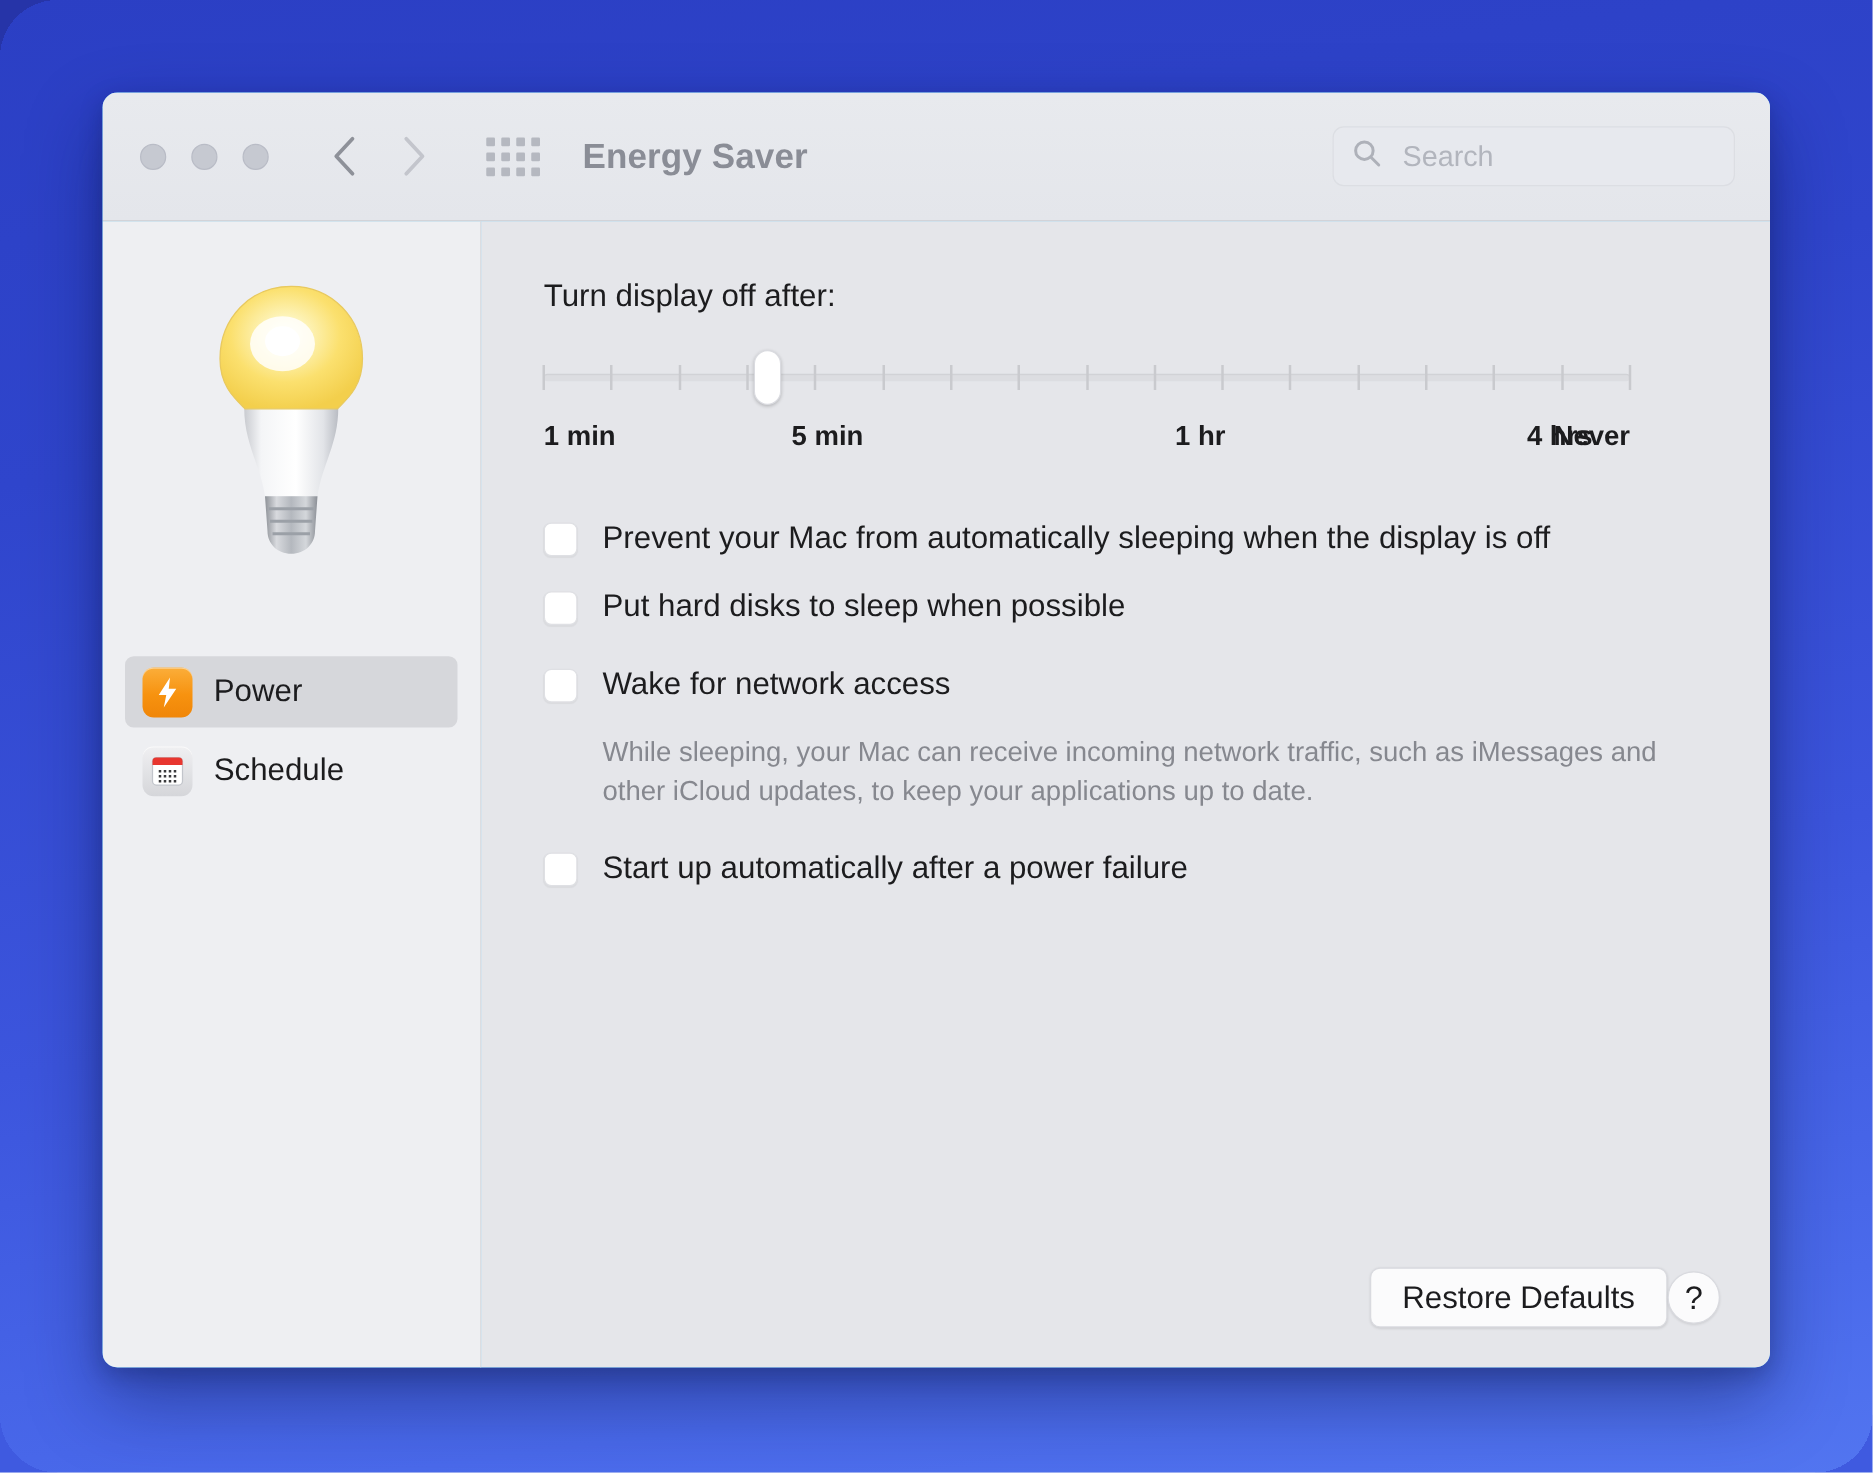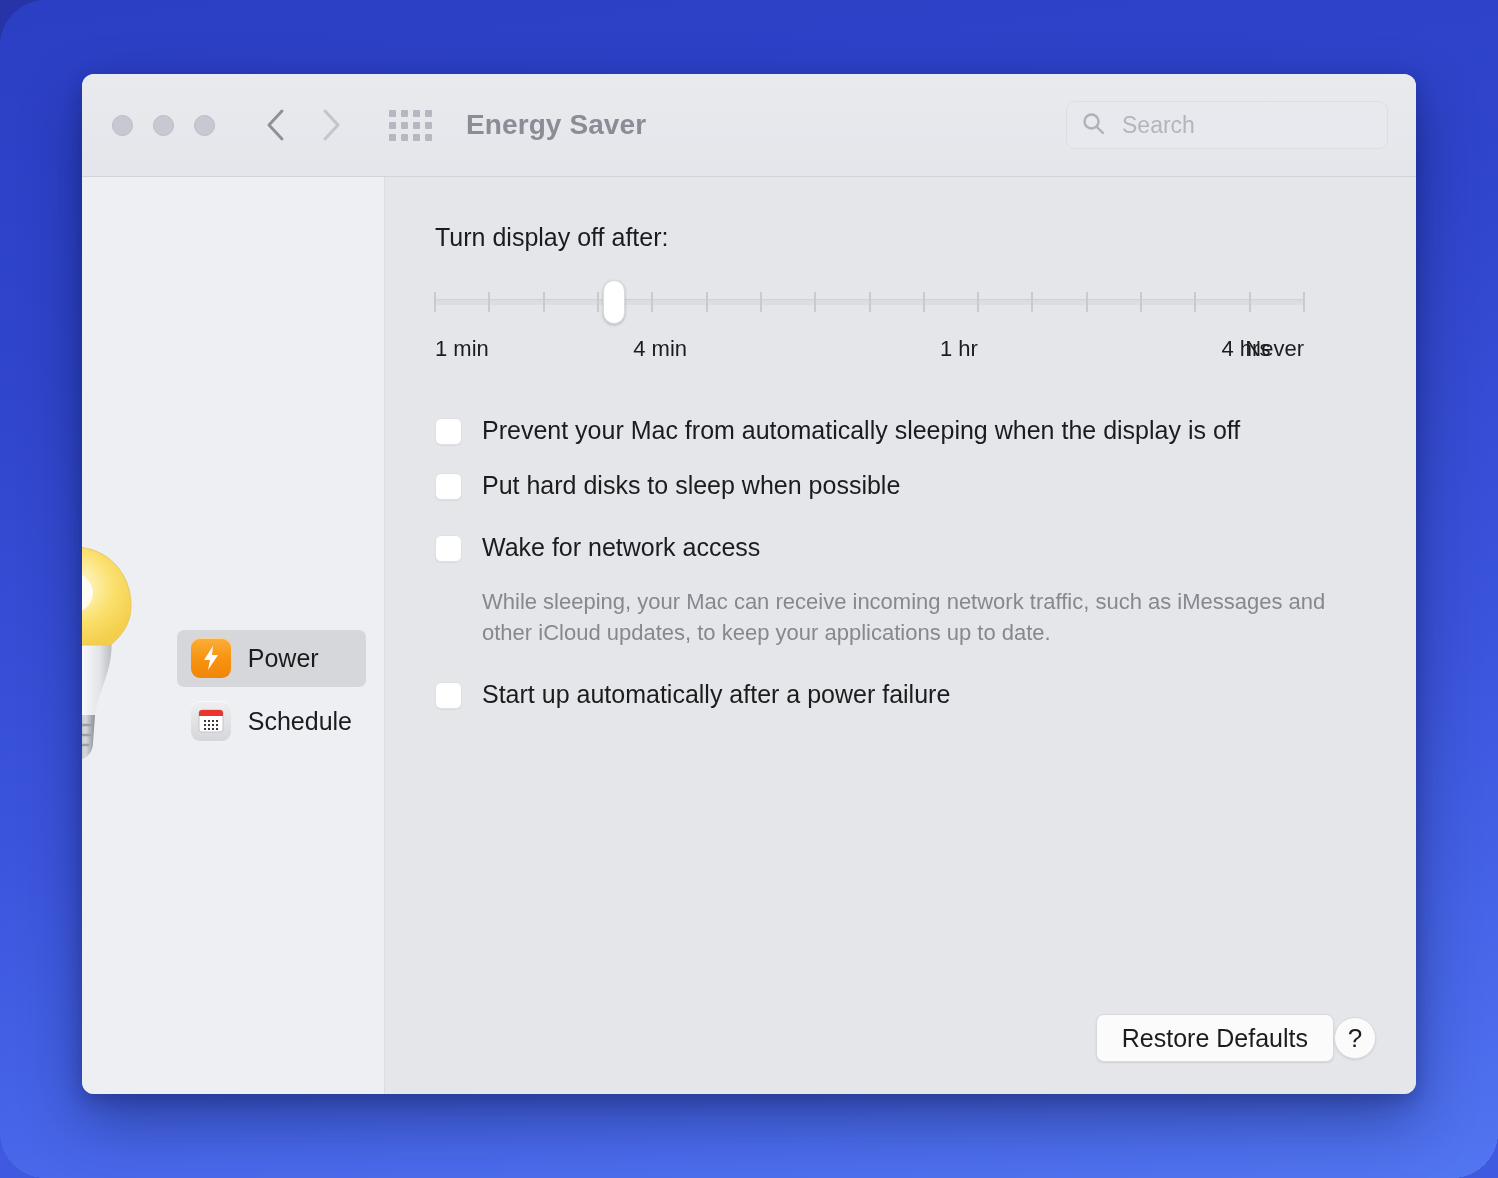--- a/index.html
+++ b/index.html
@@ -119,24 +119,23 @@
   
   .body-split { flex: 1; display: flex; min-height: 0; }
 
   
   .sidebar {
     width: 303px;
     flex: 0 0 303px;
     background: #eeeff2;
     border-right: 1px solid #dcdde1;
     display: flex;
-    flex-direction: row;
+    flex-direction: column;
     align-items: center;
     padding-top: 42px;
-    justify-content: flex-end;
   }
 
   .bulb-wrap { width: 170px; height: 240px; position: relative; }
   .bulb-wrap svg { display: block; }
 
   .sidebar-list {
     width: 100%;
     padding: 0 18px;
     margin-top: 66px;
     display: flex;
@@ -184,21 +183,21 @@
     min-width: 0;
   }
 
   .section-title {
     font-size: 25px;
     color: #1c1c1e;
     margin-bottom: 28px;
   }
 
   
-  .slider-block { position: relative; width: 869px; }
+  .slider-block { position: relative; width: 869px; font-weight: bold; }
 
   .slider-track-wrap {
     position: relative;
     height: 44px;
   }
   .slider-track {
     position: absolute;
     top: 19px;
     left: 0; right: 0;
     height: 6px;
@@ -473,21 +472,21 @@
               <div class="slider-tick" style="left: 75%;"></div>
               <div class="slider-tick" style="left: 81.25%;"></div>
               <div class="slider-tick" style="left: 87.5%;"></div>
               <div class="slider-tick" style="left: 93.75%;"></div>
               <div class="slider-tick" style="left: 100%;"></div>
             </div>
           <div class="slider-thumb" id="slider-thumb" style="left: 20.6%;"></div>
         </div>
         <div class="slider-labels" id="slider-labels">
             <span class="slider-label" style="left: 0%;">1 min</span>
-            <span class="slider-label" style="left: 23.5%; transform: translateX(-6px);">4 min</span>
+            <span class="slider-label" style="left: 23.5%; transform: translateX(-6px);">5 min</span>
             <span class="slider-label" style="left: 58.8%; transform: translateX(-6px);">1 hr</span>
             <span class="slider-label" style="left: 91.2%; transform: translateX(-6px);">4 hrs</span>
             <span class="slider-label" style="right: 0%;">Never</span>
           </div>
       </div>
 
       <div class="options">
 
         <div class="check-row">
           <span class="checkbox"></span>

